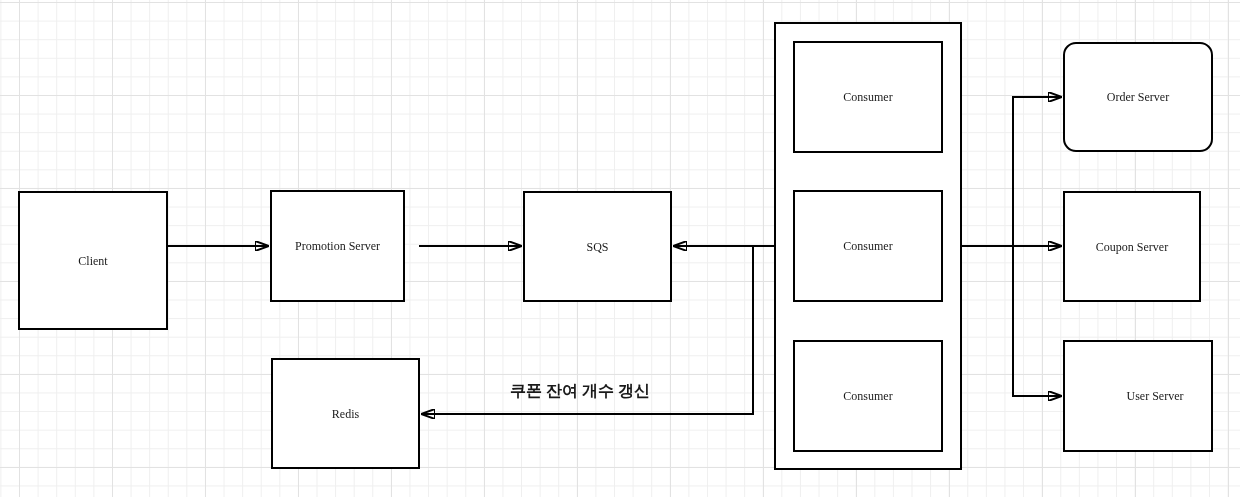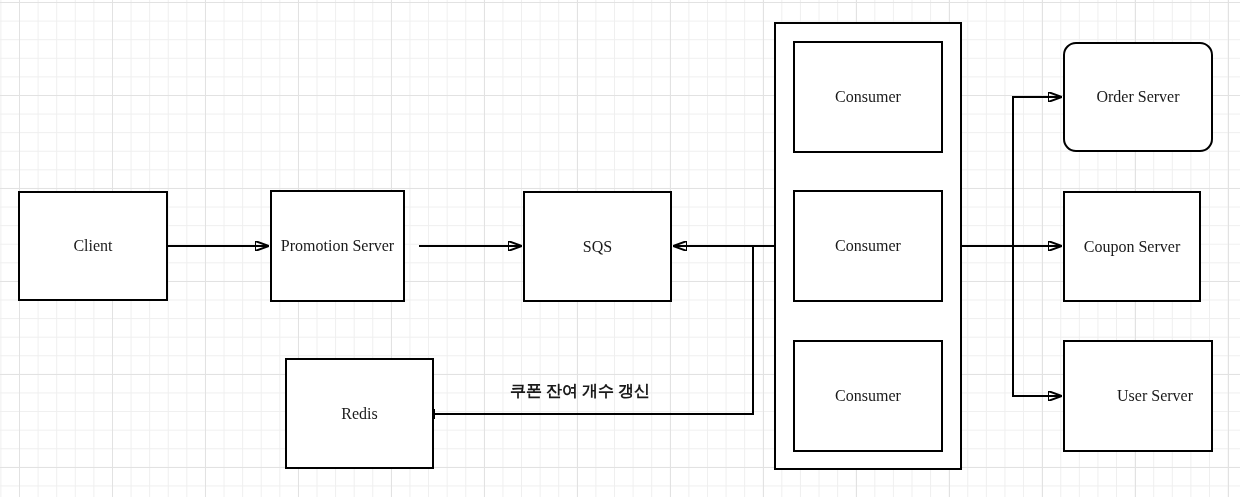--- a/index.html
+++ b/index.html
@@ -17,21 +17,21 @@
     background-position: 19px 2px, 19px 2px, 19px 2px, 19px 2px;
     font-family:"Liberation Serif", serif;
     color:#1a1a1a;
   }
   .node{
     position:absolute;
     box-sizing:border-box;
     background:#ffffff;
     border:2px solid #000000;
     display:flex;align-items:center;justify-content:center;
-    font-size:16px;
+    font-size:12px;
   }
   .node .lbl{
     text-align:center;
     max-width:118px;
     line-height:30px;
   }
   .group{
     position:absolute;
     box-sizing:border-box;
     background:#ffffff;
@@ -70,33 +70,33 @@
     </defs>
     <path d="M168,246 L268,246" marker-end="url(#arrow)"></path>
     <path d="M419,246 L521,246" marker-end="url(#arrow)"></path>
     <path d="M774,246 L674,246" marker-end="url(#arrow)"></path>
     <path d="M753,246 L753,414 L422,414" marker-end="url(#arrow)"></path>
     <path d="M962,246 L1061,246" marker-end="url(#arrow)"></path>
     <path d="M1013,246 L1013,97 L1061,97" marker-end="url(#arrow)"></path>
     <path d="M1013,246 L1013,396 L1061,396" marker-end="url(#arrow)"></path>
   </svg>
 
-  <div class="node" style="left:18px;top:191px;width:150px;height:110px;">
+  <div class="node" style="left:18px;top:191px;width:150px;height:139px;">
     <div class="lbl">Client</div>
   </div>
 
   <div class="node" style="left:270px;top:190px;width:135px;height:112px;">
     <div class="lbl">Promotion Server</div>
   </div>
 
   <div class="node" style="left:523px;top:191px;width:149px;height:111px;">
     <div class="lbl">SQS</div>
   </div>
 
-  <div class="node" style="left:271px;top:358px;width:149px;height:111px;margin-left:14px;">
+  <div class="node" style="left:271px;top:358px;width:149px;height:111px;">
     <div class="lbl">Redis</div>
   </div>
 
   <div class="node" style="left:793px;top:41px;width:150px;height:112px;">
     <div class="lbl">Consumer</div>
   </div>
 
   <div class="node" style="left:793px;top:190px;width:150px;height:112px;">
     <div class="lbl">Consumer</div>
   </div>

